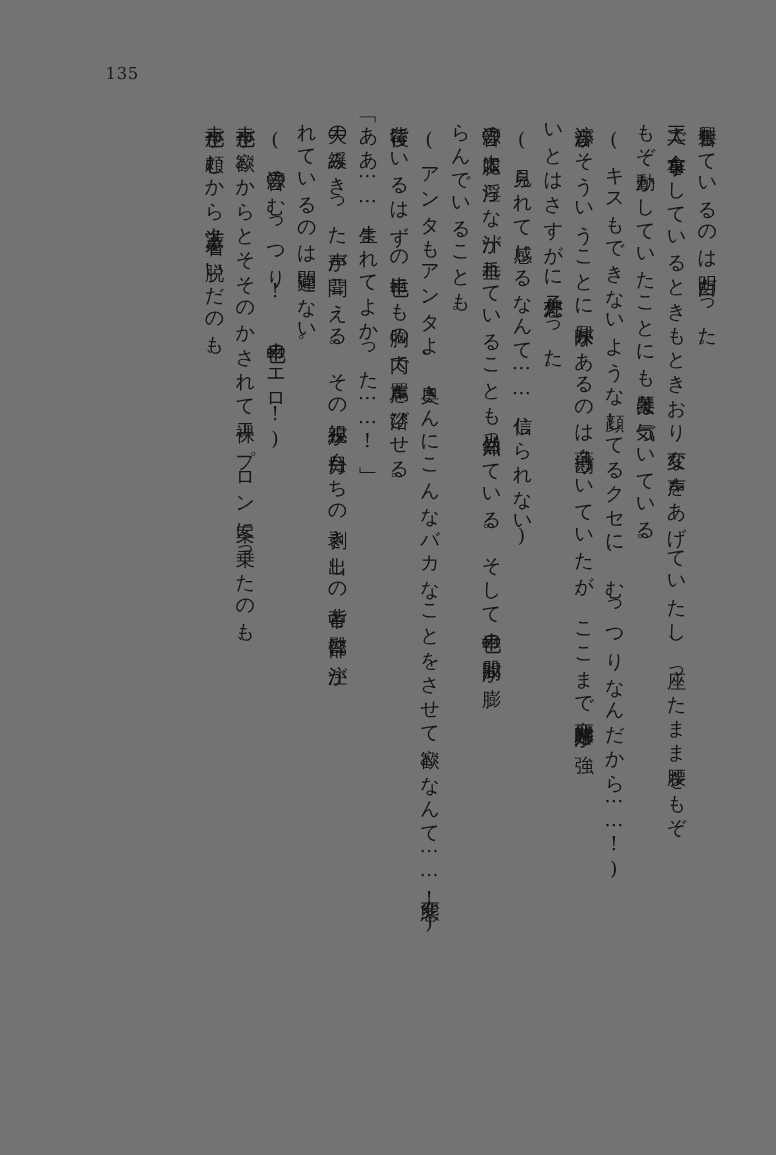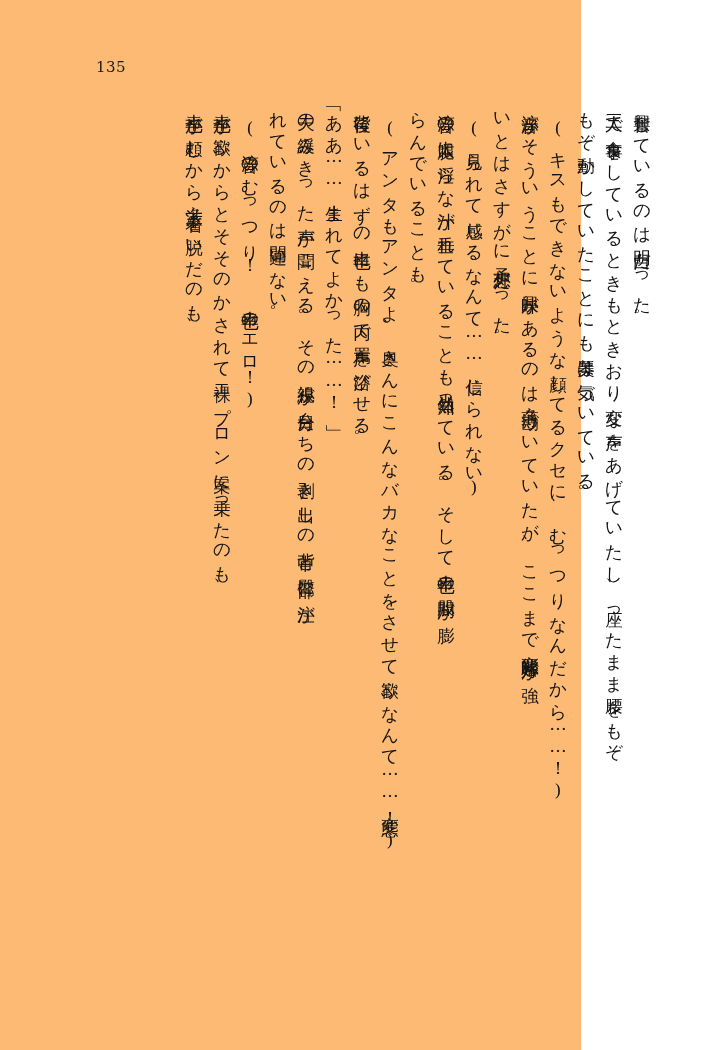--- a/index.html
+++ b/index.html
@@ -9,23 +9,23 @@
   }
   body {
     width: 705px;
     height: 1050px;
     overflow: hidden;
     font-family: "DejaVu Serif", "Liberation Serif", serif;
     color: #111111;
   }
   #page {
     position: relative;
-    width: 581px;
+    width: 705px;
     height: 1050px;
-    background: #fdba74;
+    background: #737373;
   }
   #page-number {
     position: absolute;
     left: 96px;
     top: 58px;
     font-size: 15px;
     font-family: "DejaVu Serif", "Liberation Serif", serif;
     color: #1a1a1a;
     letter-spacing: 0.5px;
   }

